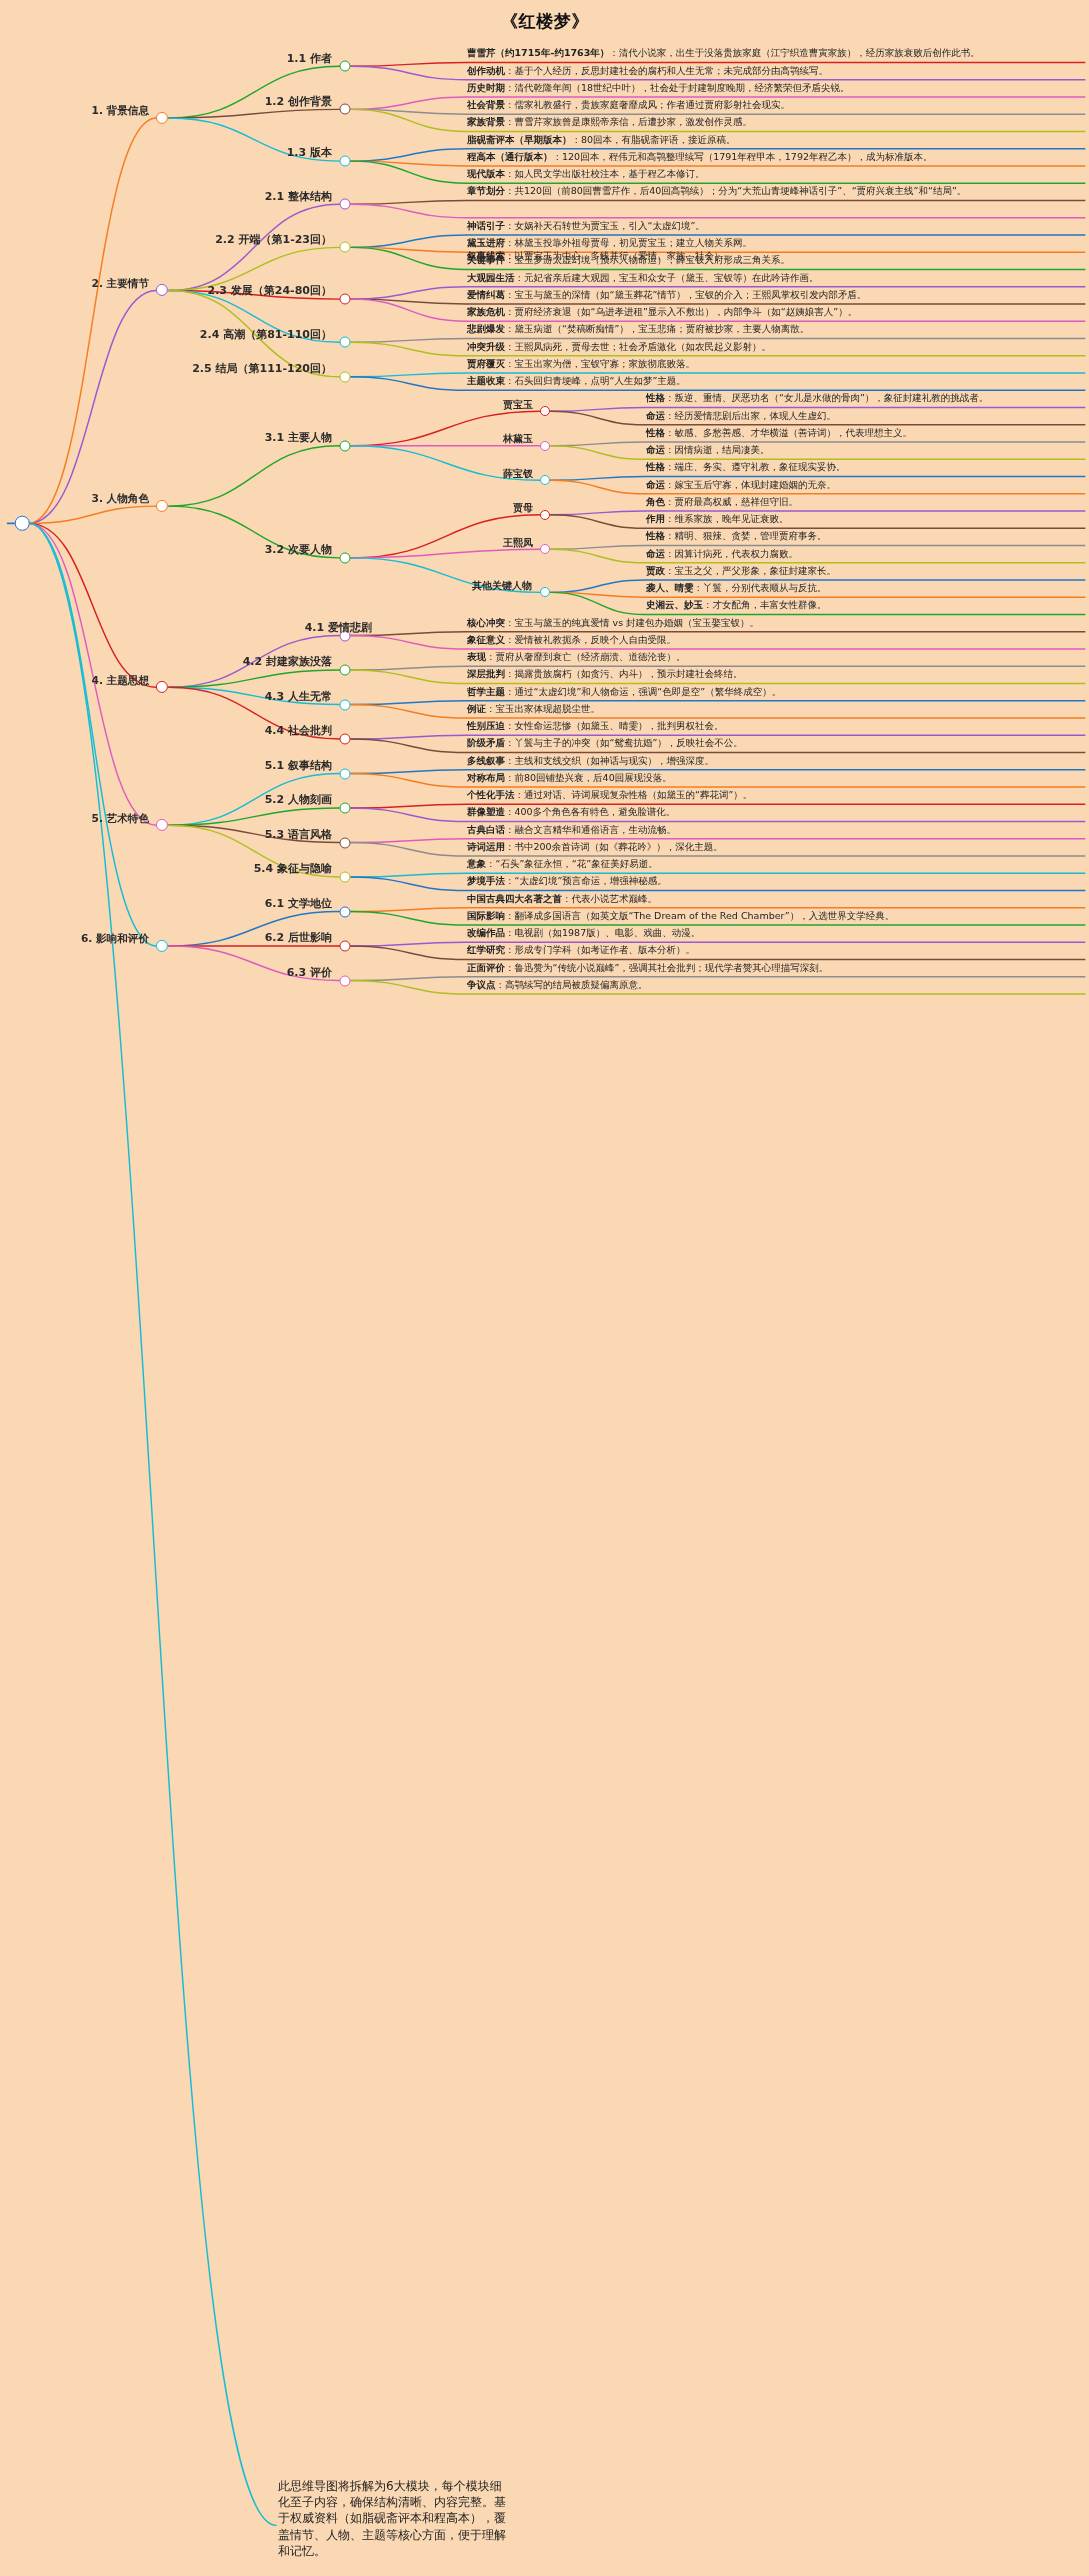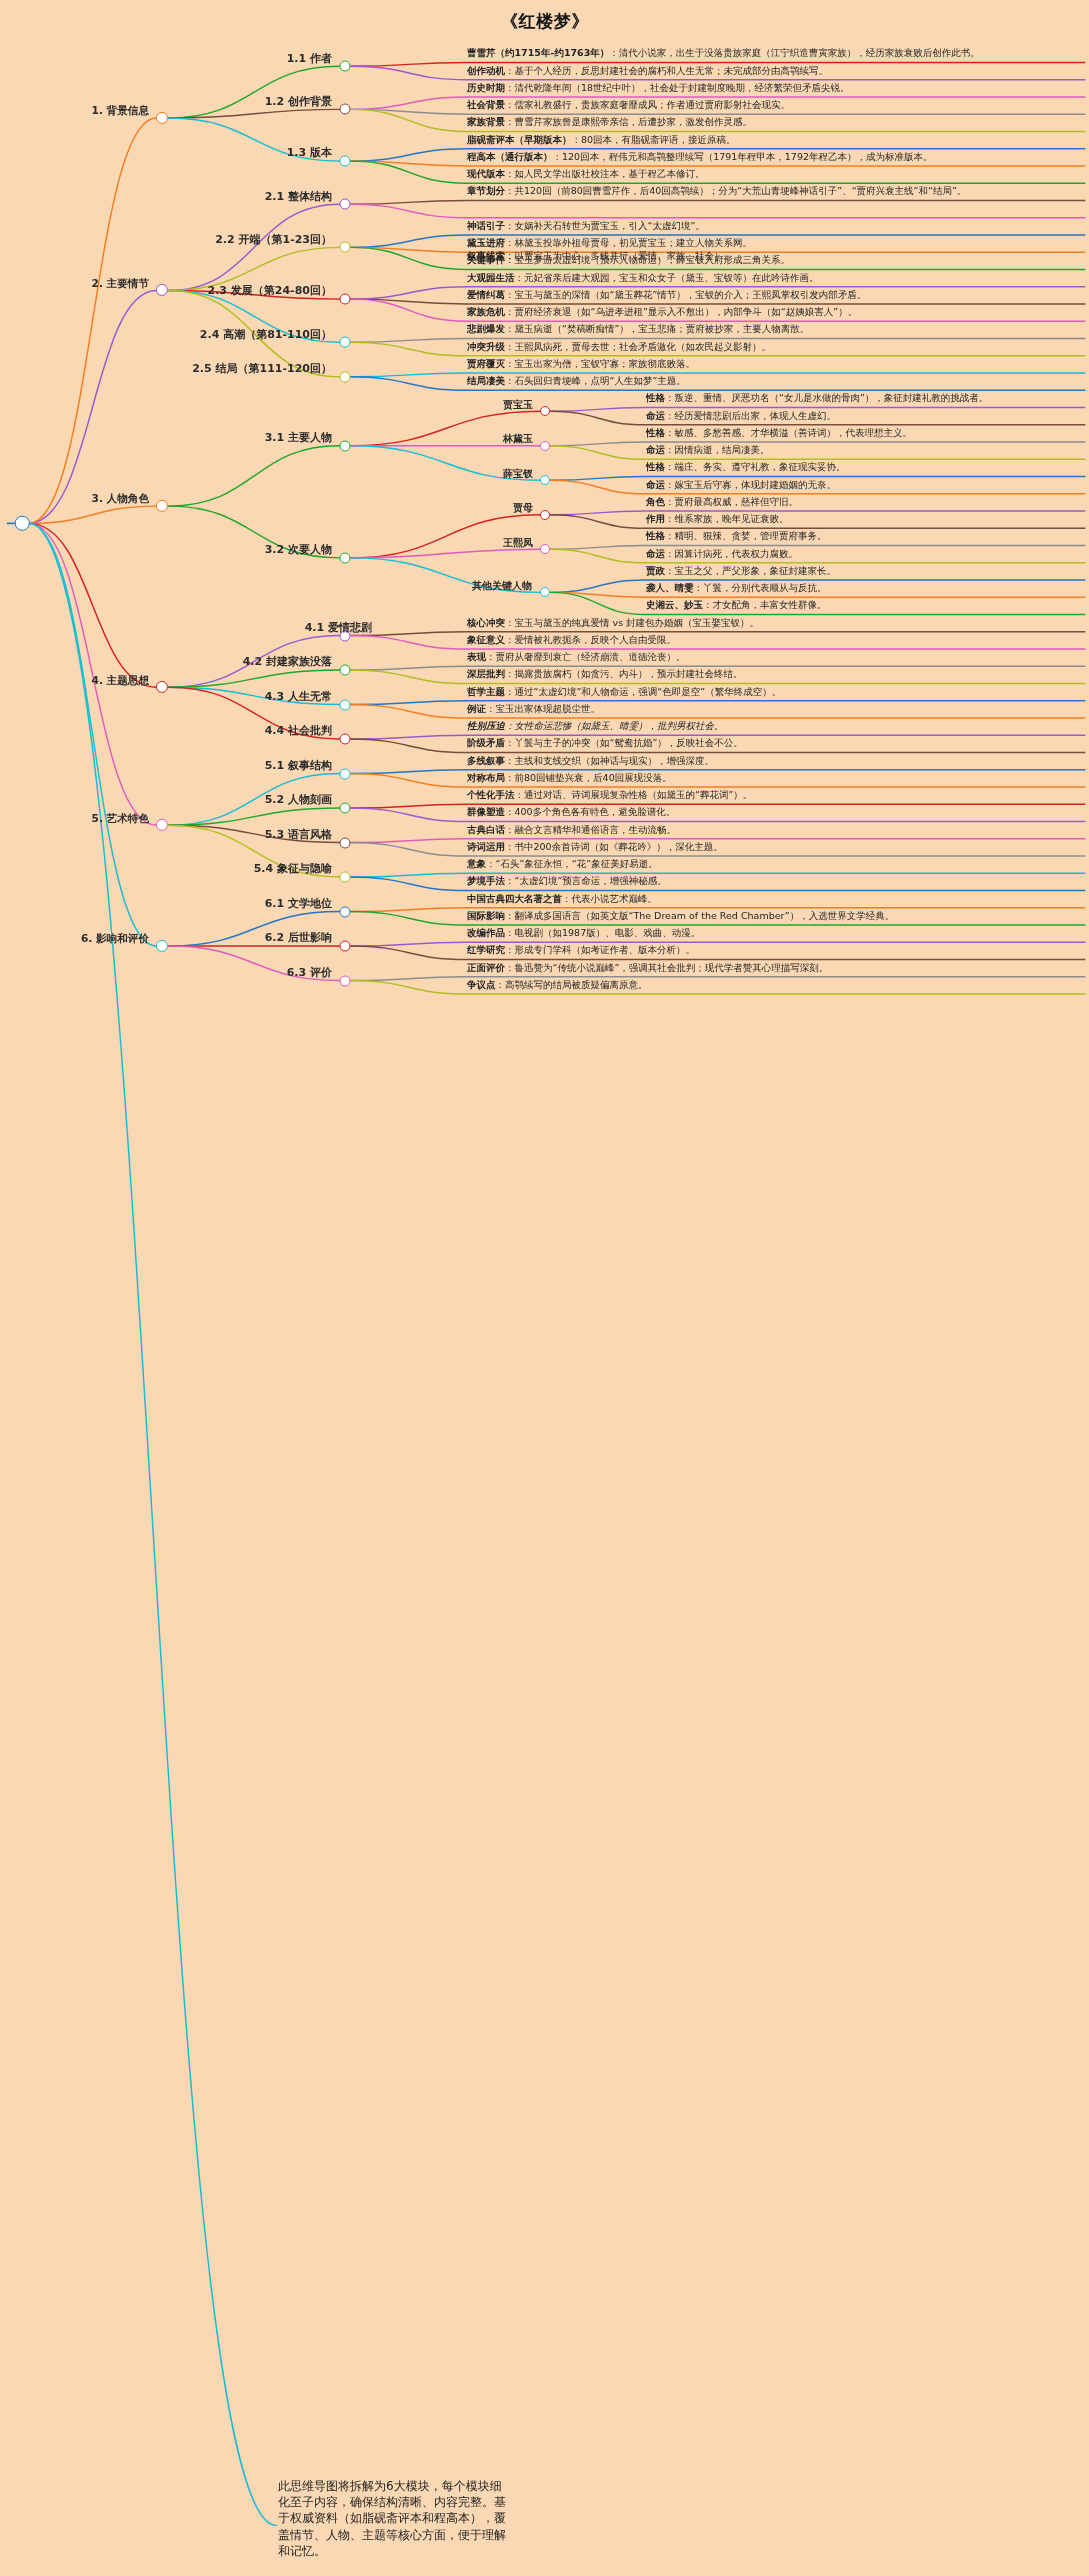--- a/index.html
+++ b/index.html
@@ -213,21 +213,21 @@
     <div class="leaf" style="left: 467px; top: 285px; width: 618px;"><b>大观园生活</b>：元妃省亲后建大观园，宝玉和众女子（黛玉、宝钗等）在此吟诗作画。</div>
     <div class="leaf" style="left: 467px; top: 302px; width: 618px;"><b>爱情纠葛</b>：宝玉与黛玉的深情（如“黛玉葬花”情节），宝钗的介入；王熙凤掌权引发内部矛盾。</div>
     <div class="leaf" style="left: 467px; top: 319px; width: 618px;"><b>家族危机</b>：贾府经济衰退（如“乌进孝进租”显示入不敷出），内部争斗（如“赵姨娘害人”）。</div>
     <div class="dot" style="left: 345px; top: 342px; width: 11px; height: 11px; border: 1.7px solid rgb(21, 188, 212);"></div>
     <div class="node n2" style="left: 0px; top: 341px; width: 332px; text-align: right;">2.4 高潮（第81-110回）</div>
     <div class="leaf" style="left: 467px; top: 336px; width: 618px;"><b>悲剧爆发</b>：黛玉病逝（“焚稿断痴情”），宝玉悲痛；贾府被抄家，主要人物离散。</div>
     <div class="leaf" style="left: 467px; top: 354px; width: 618px;"><b>冲突升级</b>：王熙凤病死，贾母去世；社会矛盾激化（如农民起义影射）。</div>
     <div class="dot" style="left: 345px; top: 377px; width: 11px; height: 11px; border: 1.7px solid rgb(175, 191, 30);"></div>
     <div class="node n2" style="left: 0px; top: 375px; width: 332px; text-align: right;">2.5 结局（第111-120回）</div>
     <div class="leaf" style="left: 467px; top: 371px; width: 618px;"><b>贾府覆灭</b>：宝玉出家为僧，宝钗守寡；家族彻底败落。</div>
-    <div class="leaf" style="left: 467px; top: 388px; width: 618px;"><b>结局凄美</b>：石头回归青埂峰，点明“人生如梦”主题。</div>
+    <div class="leaf" style="left: 467px; top: 388px; width: 618px;"><b>主题收束</b>：石头回归青埂峰，点明“人生如梦”主题。</div>
     <div class="dot" style="left: 162px; top: 506px; width: 12.2px; height: 12.2px; border: 1.7px solid rgb(245, 124, 31);"></div>
     <div class="node n1" style="left: 0px; top: 504px; width: 149px; text-align: right;">3. 人物角色</div>
     <div class="dot" style="left: 345px; top: 446px; width: 11px; height: 11px; border: 1.7px solid rgb(31, 166, 42);"></div>
     <div class="node n2" style="left: 0px; top: 444px; width: 332px; text-align: right;">3.1 主要人物</div>
     <div class="dot" style="left: 545px; top: 411px; width: 10px; height: 10px; border: 1.7px solid rgb(214, 33, 31);"></div>
     <div class="node n3" style="left: 0px; top: 410px; width: 533px; text-align: right;">贾宝玉</div>
     <div class="leaf" style="left: 646px; top: 405px; width: 440px;"><b>性格</b>：叛逆、重情、厌恶功名（“女儿是水做的骨肉”），象征封建礼教的挑战者。</div>
     <div class="leaf" style="left: 646px; top: 423px; width: 440px;"><b>命运</b>：经历爱情悲剧后出家，体现人生虚幻。</div>
     <div class="dot" style="left: 545px; top: 446px; width: 10px; height: 10px; border: 1.7px solid rgb(224, 91, 192);"></div>
     <div class="node n3" style="left: 0px; top: 444px; width: 533px; text-align: right;">林黛玉</div>
@@ -261,21 +261,21 @@
     <div class="dot" style="left: 345px; top: 670px; width: 11px; height: 11px; border: 1.7px solid rgb(31, 166, 42);"></div>
     <div class="node n2" style="left: 0px; top: 668px; width: 332px; text-align: right;">4.2 封建家族没落</div>
     <div class="leaf" style="left: 467px; top: 664px; width: 618px;"><b>表现</b>：贾府从奢靡到衰亡（经济崩溃、道德沦丧）。</div>
     <div class="leaf" style="left: 467px; top: 681px; width: 618px;"><b>深层批判</b>：揭露贵族腐朽（如贪污、内斗），预示封建社会终结。</div>
     <div class="dot" style="left: 345px; top: 705px; width: 11px; height: 11px; border: 1.7px solid rgb(21, 188, 212);"></div>
     <div class="node n2" style="left: 0px; top: 703px; width: 332px; text-align: right;">4.3 人生无常</div>
     <div class="leaf" style="left: 467px; top: 699px; width: 618px;"><b>哲学主题</b>：通过“太虚幻境”和人物命运，强调“色即是空”（繁华终成空）。</div>
     <div class="leaf" style="left: 467px; top: 716px; width: 618px;"><b>例证</b>：宝玉出家体现超脱尘世。</div>
     <div class="dot" style="left: 345px; top: 739px; width: 11px; height: 11px; border: 1.7px solid rgb(214, 33, 31);"></div>
     <div class="node n2" style="left: 0px; top: 737px; width: 332px; text-align: right;">4.4 社会批判</div>
-    <div class="leaf" style="left: 467px; top: 733px; width: 618px; font-style: italic;"><b>性别压迫</b>：女性命运悲惨（如黛玉、晴雯），批判男权社会。</div>
+    <div class="leaf" style="left: 467px; top: 733px; width: 618px;"><b>性别压迫</b>：女性命运悲惨（如黛玉、晴雯），批判男权社会。</div>
     <div class="leaf" style="left: 467px; top: 750px; width: 618px;"><b>阶级矛盾</b>：丫鬟与主子的冲突（如“鸳鸯抗婚”），反映社会不公。</div>
     <div class="dot" style="left: 162px; top: 825px; width: 12.2px; height: 12.2px; border: 1.7px solid rgb(224, 91, 192);"></div>
     <div class="node n1" style="left: 0px; top: 824px; width: 149px; text-align: right;">5. 艺术特色</div>
     <div class="dot" style="left: 345px; top: 774px; width: 11px; height: 11px; border: 1.7px solid rgb(21, 188, 212);"></div>
     <div class="node n2" style="left: 0px; top: 772px; width: 332px; text-align: right;">5.1 叙事结构</div>
     <div class="leaf" style="left: 467px; top: 768px; width: 618px;"><b>多线叙事</b>：主线和支线交织（如神话与现实），增强深度。</div>
     <div class="leaf" style="left: 467px; top: 785px; width: 618px;"><b>对称布局</b>：前80回铺垫兴衰，后40回展现没落。</div>
     <div class="dot" style="left: 345px; top: 808px; width: 11px; height: 11px; border: 1.7px solid rgb(31, 166, 42);"></div>
     <div class="node n2" style="left: 0px; top: 806px; width: 332px; text-align: right;">5.2 人物刻画</div>
     <div class="leaf" style="left: 467px; top: 802px; width: 618px;"><b>个性化手法</b>：通过对话、诗词展现复杂性格（如黛玉的“葬花词”）。</div>

